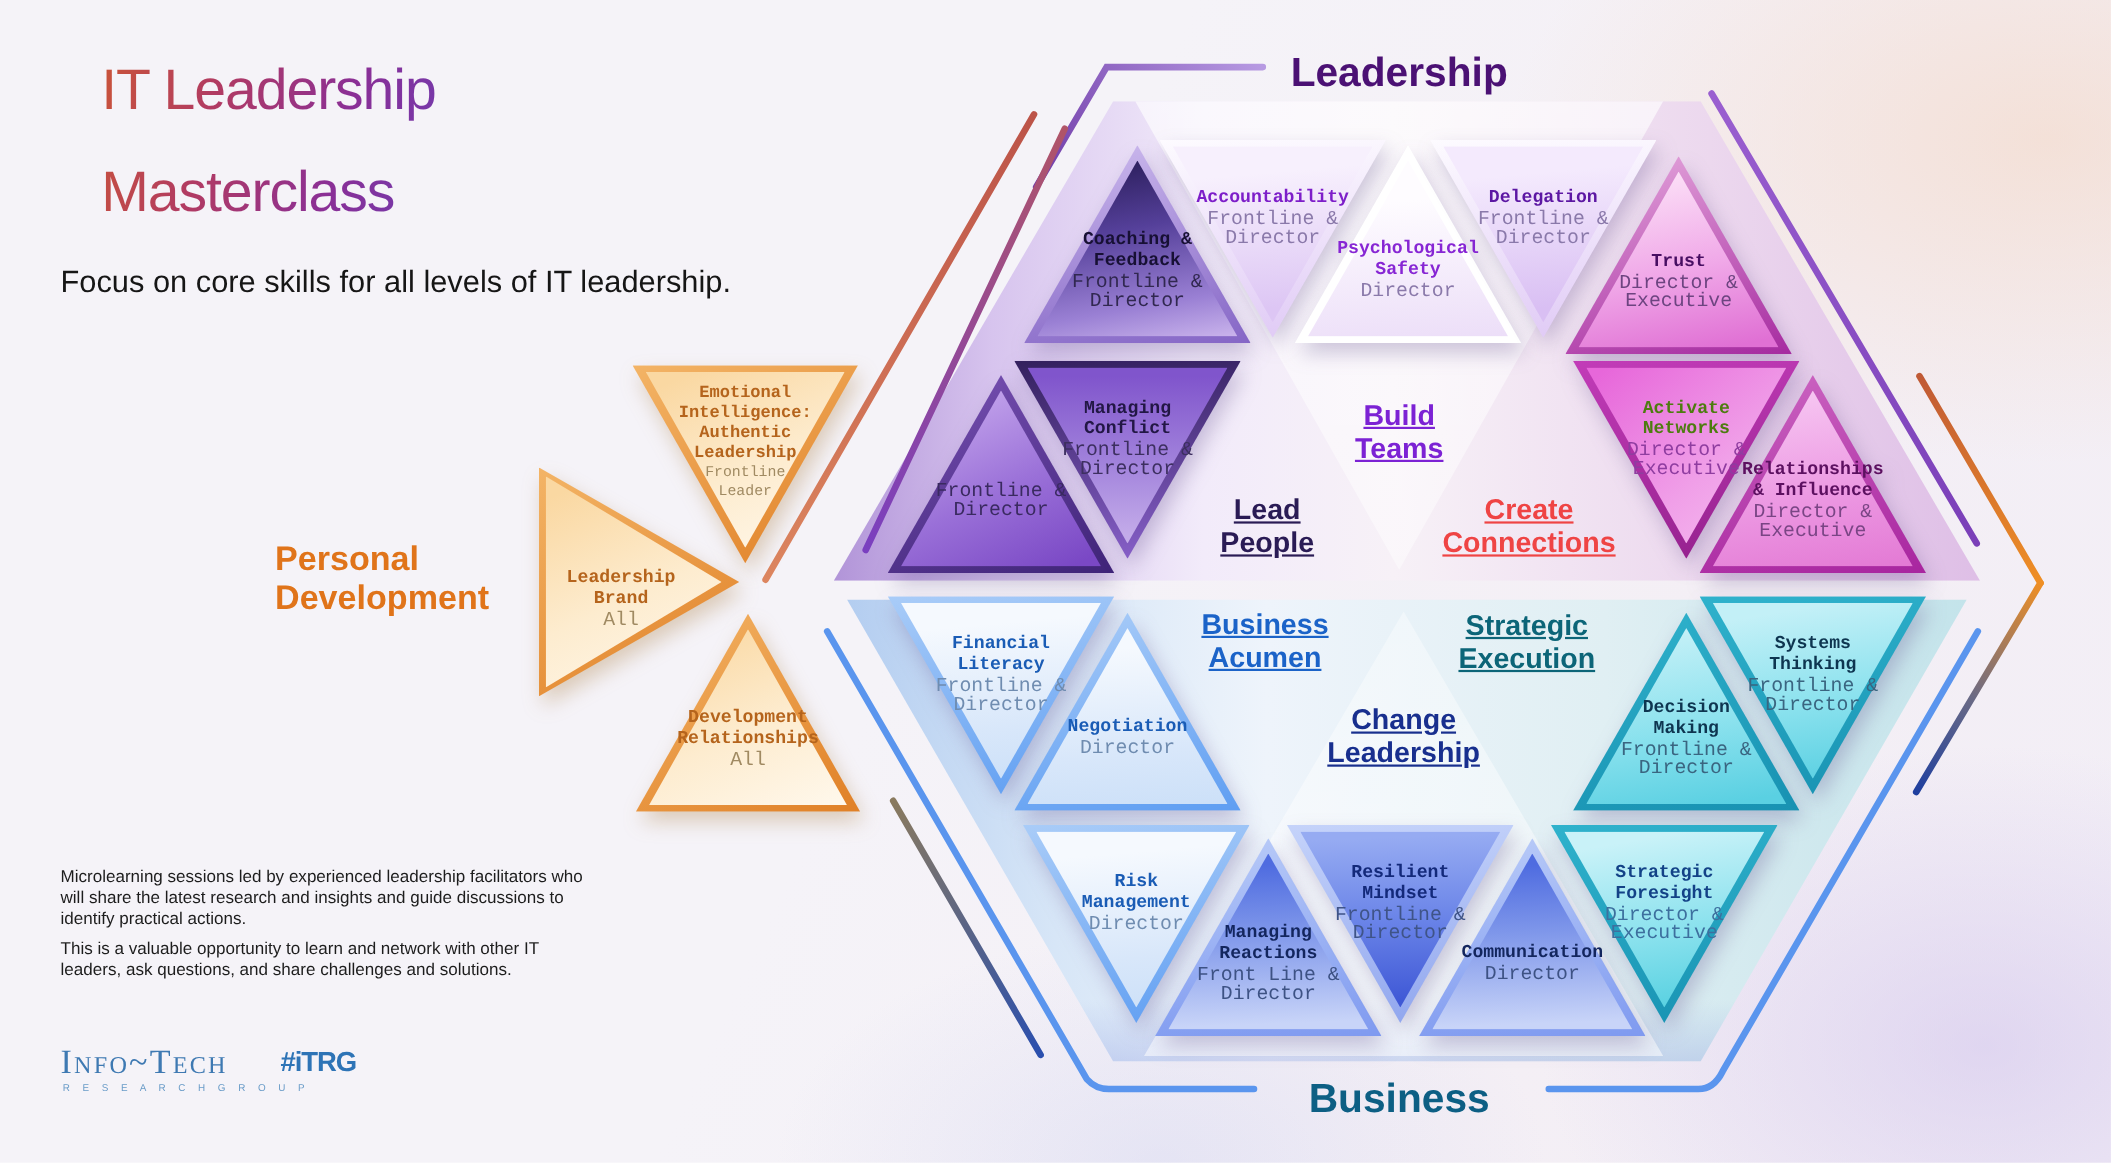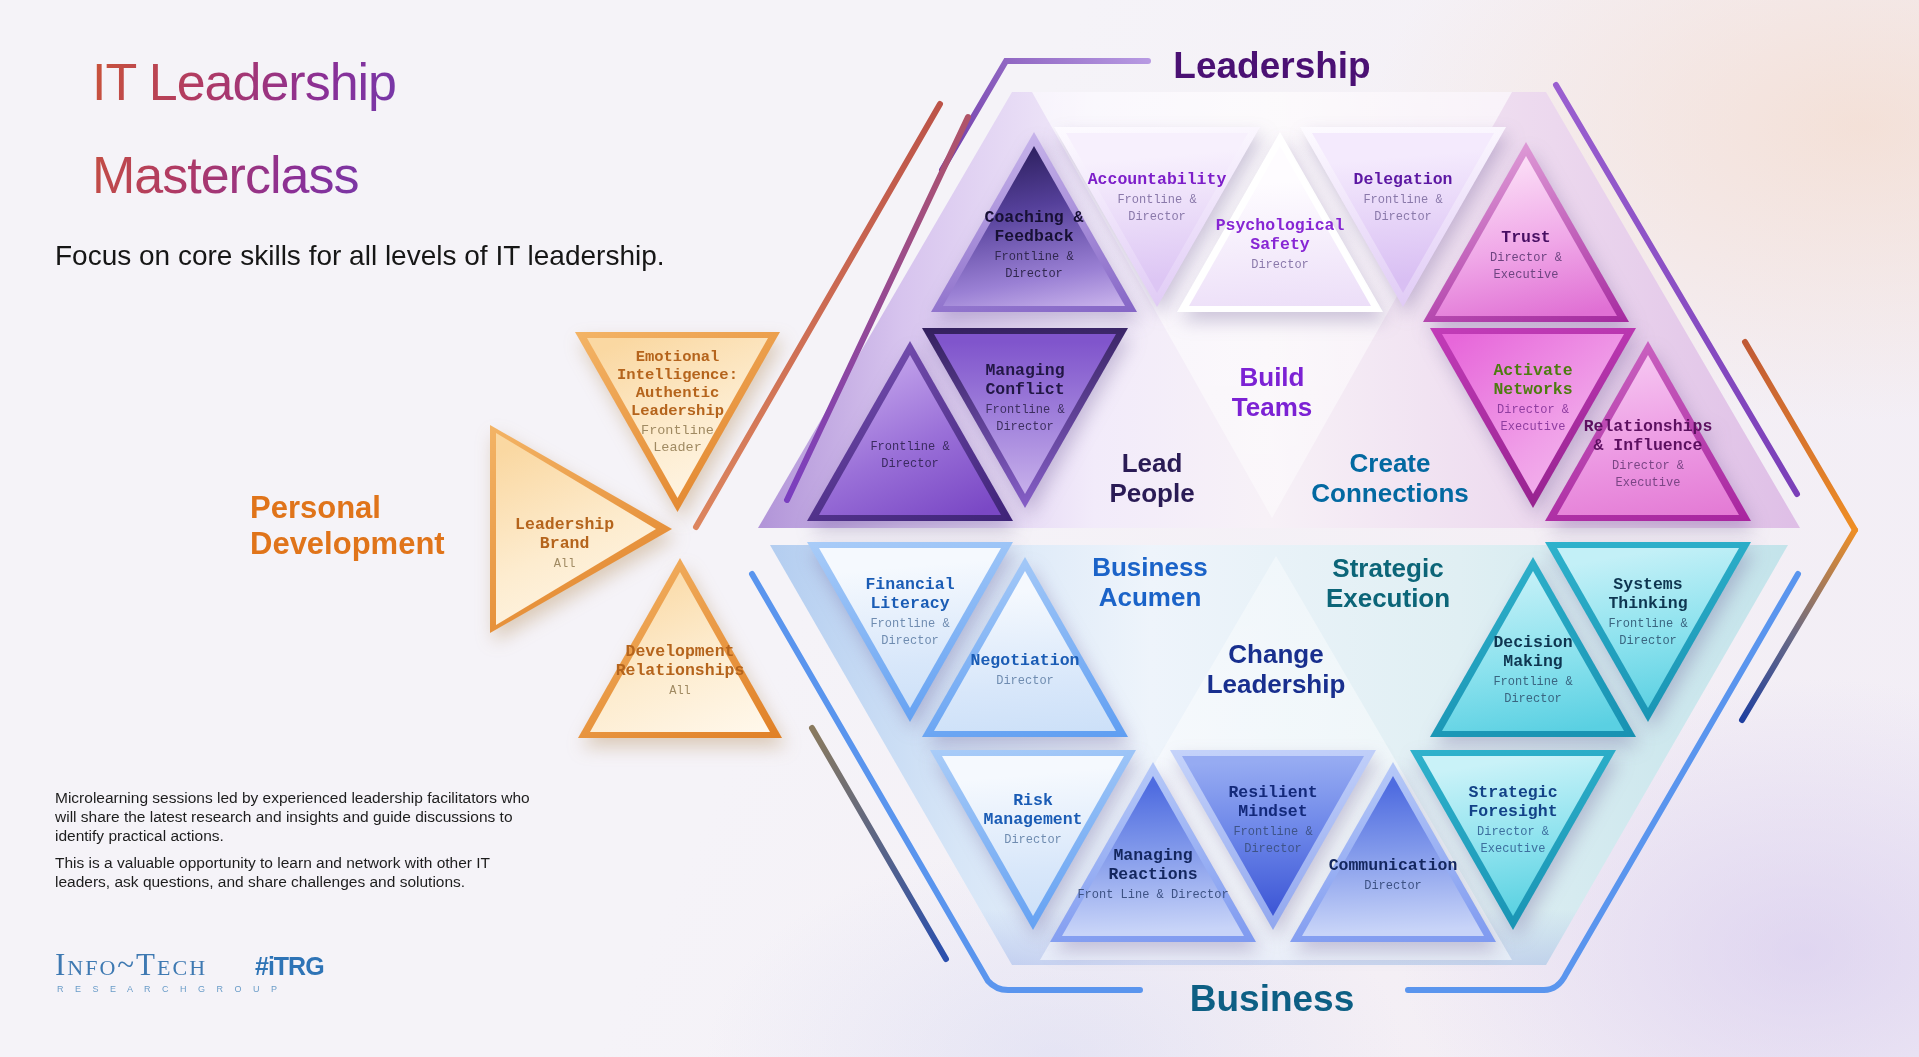--- a/index.html
+++ b/index.html
@@ -62,21 +62,21 @@
   .tri.down .tri-fill{ clip-path:polygon(0 0,100% 0,50% 100%); }
   .tri.right .tri-fill{ clip-path:polygon(0 0,100% 50%,0 100%); }
   .tri-fill::after{ content:""; position:absolute; clip-path:inherit; }
   .tri.up   .tri-fill::after{ inset:14px 12px 6px; }
   .tri.down .tri-fill::after{ inset:6px 12px 14px; }
   .tri.right .tri-fill::after{ inset:8px 16px 8px 6px; }
   .tri-text{ position:absolute; left:50%; width:82%; text-align:center; transform:translate(-50%,-50%);font-family:Liberation Mono, monospace; }
   .tri.up .tri-text{ top:63%; }
   .tri.down .tri-text{ top:39%; }
   .tri-title{ font-size:16.5px; line-height:19px; font-weight:800; white-space:pre-line; }
-  .tri-sub{ font-size:12px; line-height:16.5px; margin-top:3px; white-space:pre-line; }
+  .tri-sub{ font-size:18px; line-height:16.5px; margin-top:3px; white-space:pre-line; }
 
   
   .sc-orange .tri-fill{ background:linear-gradient(150deg,#f3b466,#e08026); }
   .sc-orange .tri-fill::after{ background:linear-gradient(155deg,#fad8a2 8%,#fdeccf 55%,#fff8ec); }
   .sc-orange .tri-title{ color:#b5641c; } .sc-orange .tri-sub{ color:#a08a62; }
 
   .sc-dkpurple .tri-fill{ background:linear-gradient(170deg,#cdbbee,#8566c6); }
   .sc-dkpurple .tri-fill::after{ background:linear-gradient(170deg,#2a1d5a 5%,#55409a 40%,#9a80d4 78%,#cab4ec); }
   .sc-dkpurple .tri-title{ color:#171034; } .sc-dkpurple .tri-sub{ color:#312850; }
 
@@ -157,24 +157,24 @@
   .t-ei .tri-sub{ font-size:13.5px; }
   .t-ei .tri-text{ top:40%; }
   .t-lb { left:490px; top:425px; width:182px; height:208px; filter:drop-shadow(4px 9px 9px rgba(160,110,40,.30)); }
   .t-lb .tri-text{ left:41%; top:57%; width:65%; }
   .t-dr { left:578px; top:558px; width:204px; height:180px; filter:drop-shadow(4px 9px 9px rgba(160,110,40,.30)); }
 
   
   .hexlbl{ position:absolute; transform:translate(-50%,-50%); text-align:center; font-weight:800; white-space:pre-line; }
   .lbl-leadership{ left:1272px; top:66px;  font-size:37px; color:#4b1174; }
   .lbl-business  { left:1272px; top:999px; font-size:37px; color:#0d5f84; }
-  .seclbl{ font-size:26px; line-height:30px; }
+  .seclbl{ font-size:26px; line-height:30px;text-decoration:underline; }
   .lbl-lead  { left:1152px; top:478px; color:#2a1b55; }
   .lbl-build { left:1272px; top:392px; color:#7c22d4; }
-  .lbl-create{ left:1390px; top:478px; color:#0369a1; }
+  .lbl-create{ left:1390px; top:478px; color:#ef4444; }
   .lbl-bacu  { left:1150px; top:582px; color:#1b63c8; }
   .lbl-change{ left:1276px; top:669px; color:#182f8e; }
   .lbl-sexec { left:1388px; top:583px; color:#0c6578; }
 
   svg.deco{ position:absolute; left:0; top:0; pointer-events:none; }
 </style>
 </head>
 <body>
 
 <div class="abs hex-upper"></div>

